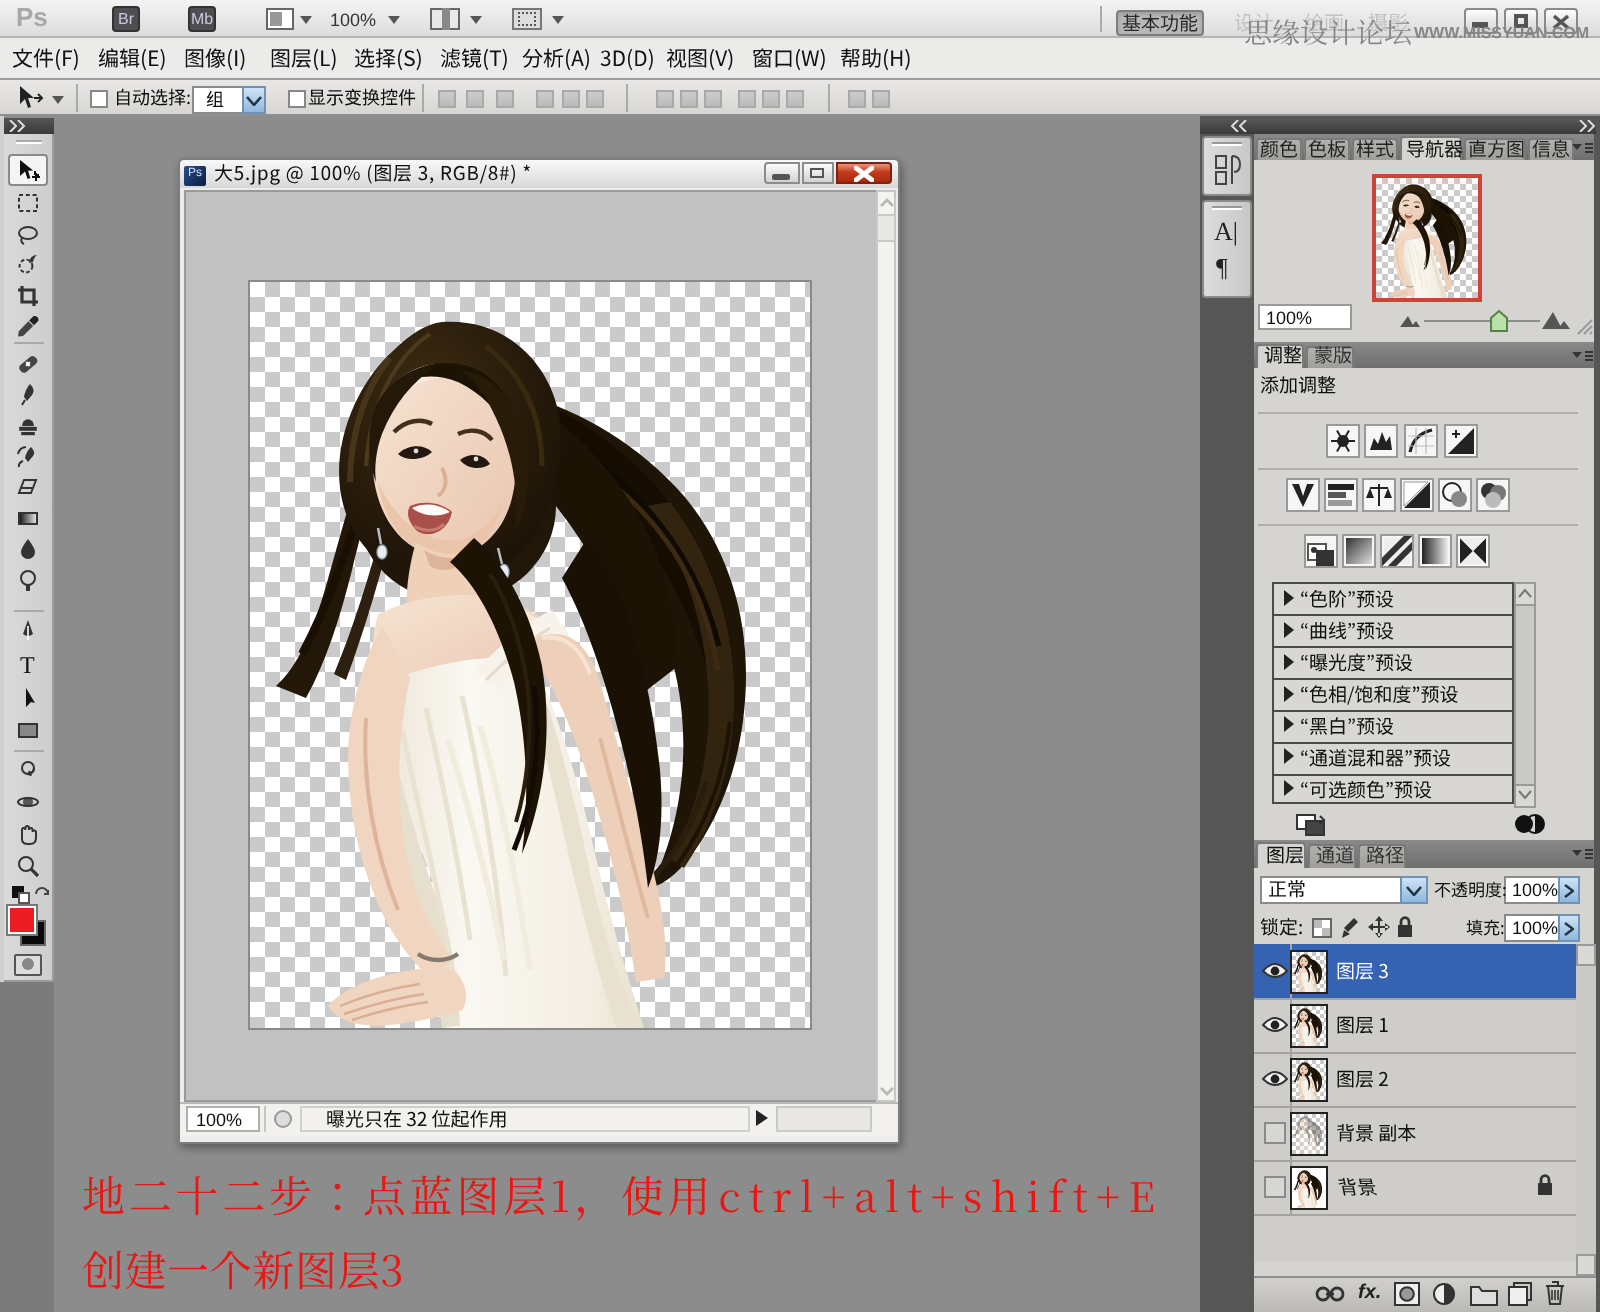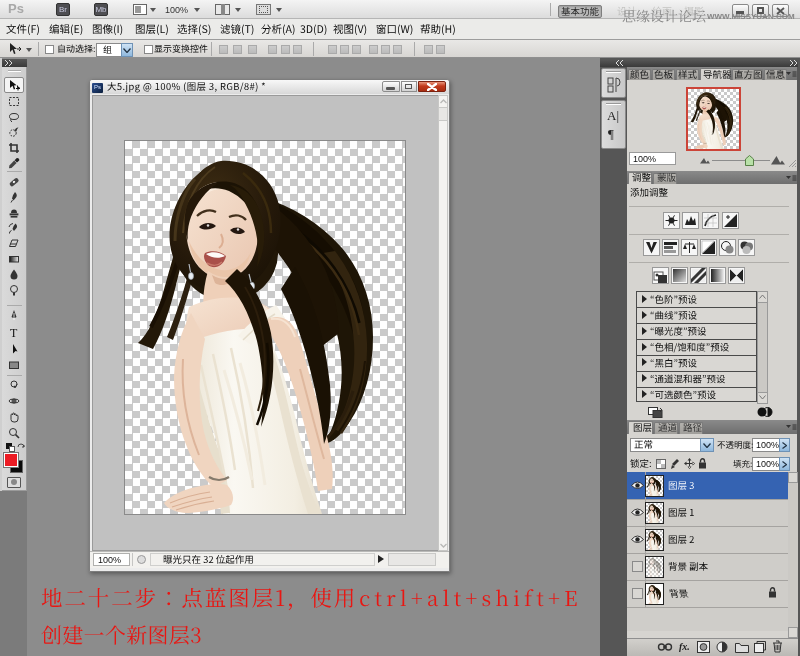--- a/index.html
+++ b/index.html
@@ -578,21 +578,21 @@
   </svg>
 <div class="abs" style="left:788px;top:472px;width:10px;height:166px;background:#cbc9c5"></div>
 <div class="abs" style="left:788px;top:472px;width:10px;height:11px;background:#dbd9d5;border:1px solid #9a9a9a"></div>
 <div class="abs" style="left:788px;top:627px;width:10px;height:11px;background:#dbd9d5;border:1px solid #9a9a9a"></div>
 <div class="abs" style="left:627px;top:638px;width:171px;height:18px;background:linear-gradient(#d2d0cc,#bbb9b5);border-top:1px solid #8f8f8f"></div>
 <svg class="abs" style="left:657px;top:643px" width="16" height="8" viewBox="0 0 16 8">
     <circle cx="4.5" cy="4" r="3" fill="none" stroke="#333" stroke-width="1.4"></circle>
     <circle cx="11.5" cy="4" r="3" fill="none" stroke="#333" stroke-width="1.4"></circle>
     <path d="M6,4 h4" stroke="#333" stroke-width="1.4"></path>
   </svg>
-<div class="abs" style="left:679px;top:641px;font-size:10px;font-style:italic;font-weight:bold;color:#222;font-family:Liberation Serif, serif">fx.</div>
+<div class="abs" style="left:679px;top:641px;font-size:10px;font-style:italic;font-weight:bold;color:#222;font-family:Liberation Sans, sans-serif">fx.</div>
 <svg class="abs" style="left:697px;top:641px" width="13" height="12" viewBox="0 0 13 12">
     <rect x="0.5" y="0.5" width="12" height="11" fill="#eee" stroke="#333"></rect>
     <circle cx="6.5" cy="6" r="3.4" fill="#999" stroke="#333"></circle>
   </svg>
 <svg class="abs" style="left:716px;top:641px" width="12" height="12" viewBox="0 0 12 12">
     <circle cx="6" cy="6" r="5" fill="#eee" stroke="#333"></circle>
     <path d="M6,1 a5,5 0 0,1 0,10 Z" fill="#333"></path>
   </svg>
 <svg class="abs" style="left:735px;top:642px" width="14" height="11" viewBox="0 0 14 11">
     <path d="M0.5,10.5 V1.5 h4 l1.5,2 h7.5 v7 Z" fill="#ddd" stroke="#333"></path>

